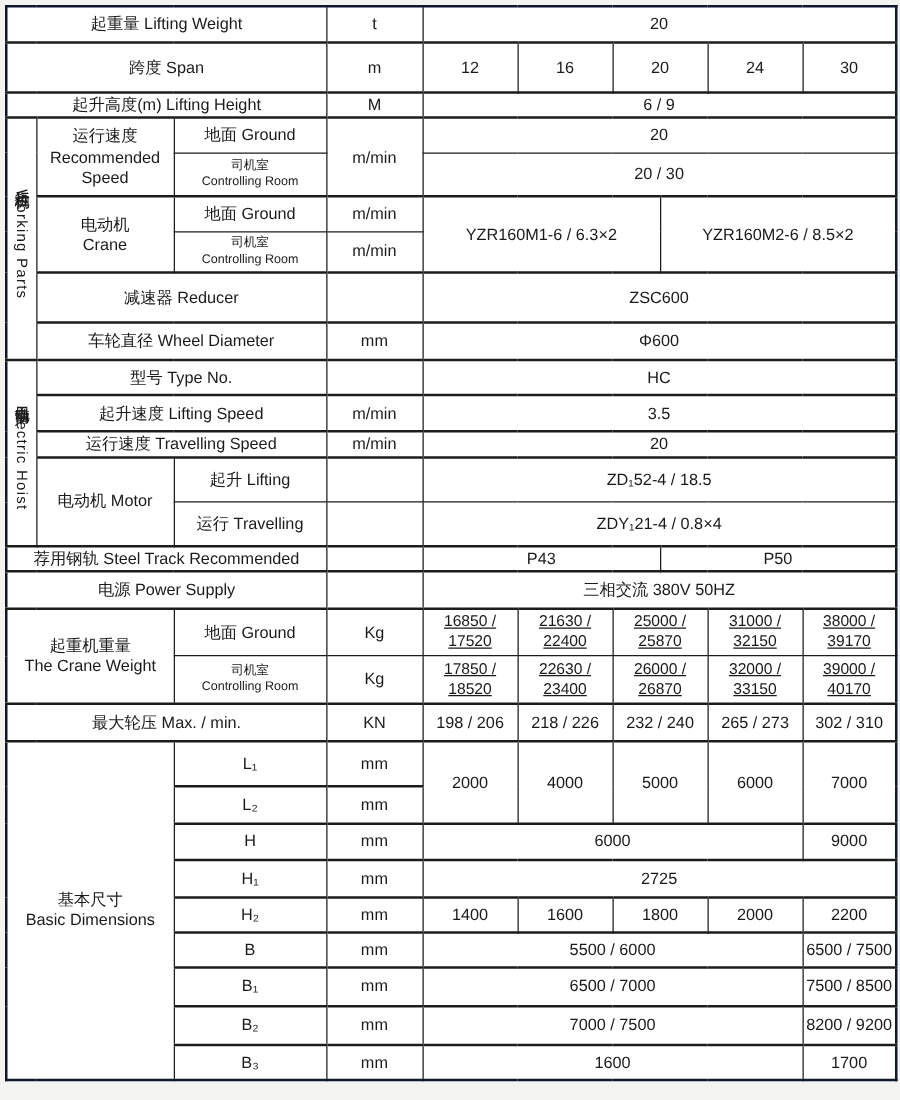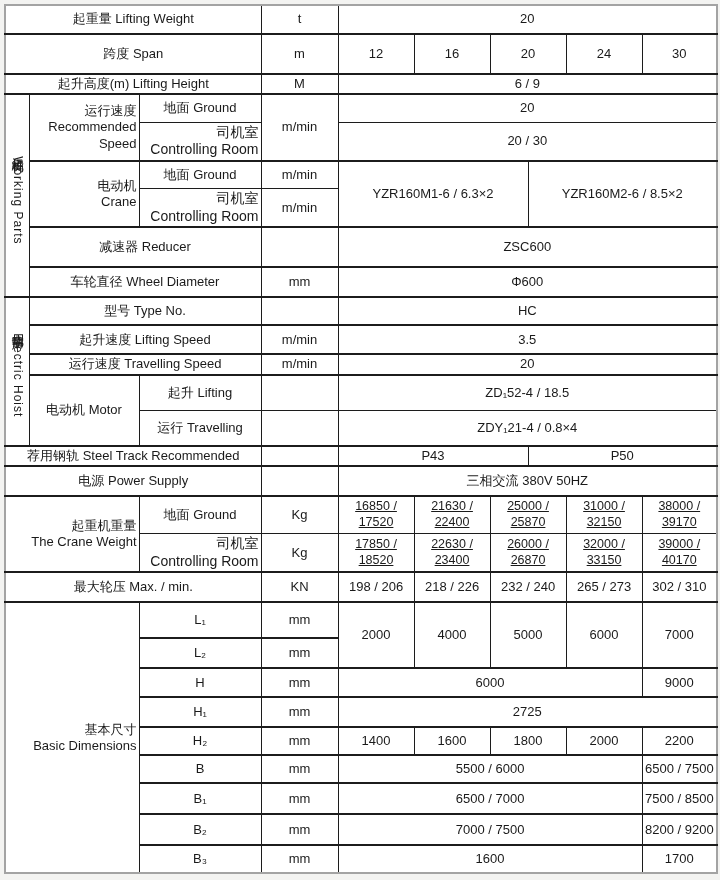--- a/index.html
+++ b/index.html
@@ -13,21 +13,21 @@
     overflow: hidden;
   }
   .sheet {
     padding: 4px;
   }
   table.spec {
     border-collapse: collapse;
     table-layout: fixed;
     width: 712px;
     background: #ffffff;
-    border: 2px solid #a3a3a3;
+    border: 2px solid #0f172a;
     padding-left: 36px;
   }
   td {
     border: 1px solid #1c1c1c;
     text-align: center;
     vertical-align: middle;
     padding: 1px 2px;
     font-size: 13px;
     line-height: 1.25;
     overflow: hidden;
@@ -35,22 +35,22 @@
   tr.major > td { border-top-width: 2px; }
   td.strip { padding: 0; }
   .vtext {
     writing-mode: vertical-lr;
     text-orientation: mixed;
     margin: 0 auto;
     font-size: 12px;
     letter-spacing: 1px;
     white-space: nowrap;
   }
-  .two-line span { display: block; text-align: right; }
-  .small { font-size: 14px; }
+  .two-line span { display: block; }
+  .small { font-size: 10px; }
   .pre { white-space: pre-line; font-size: 12.5px; text-decoration: underline; }
 </style>
 </head>
 <body>
 
 <div class="sheet">
 <table class="spec">
   <colgroup>
     <col style="width:24px">
         <col style="width:110px">

